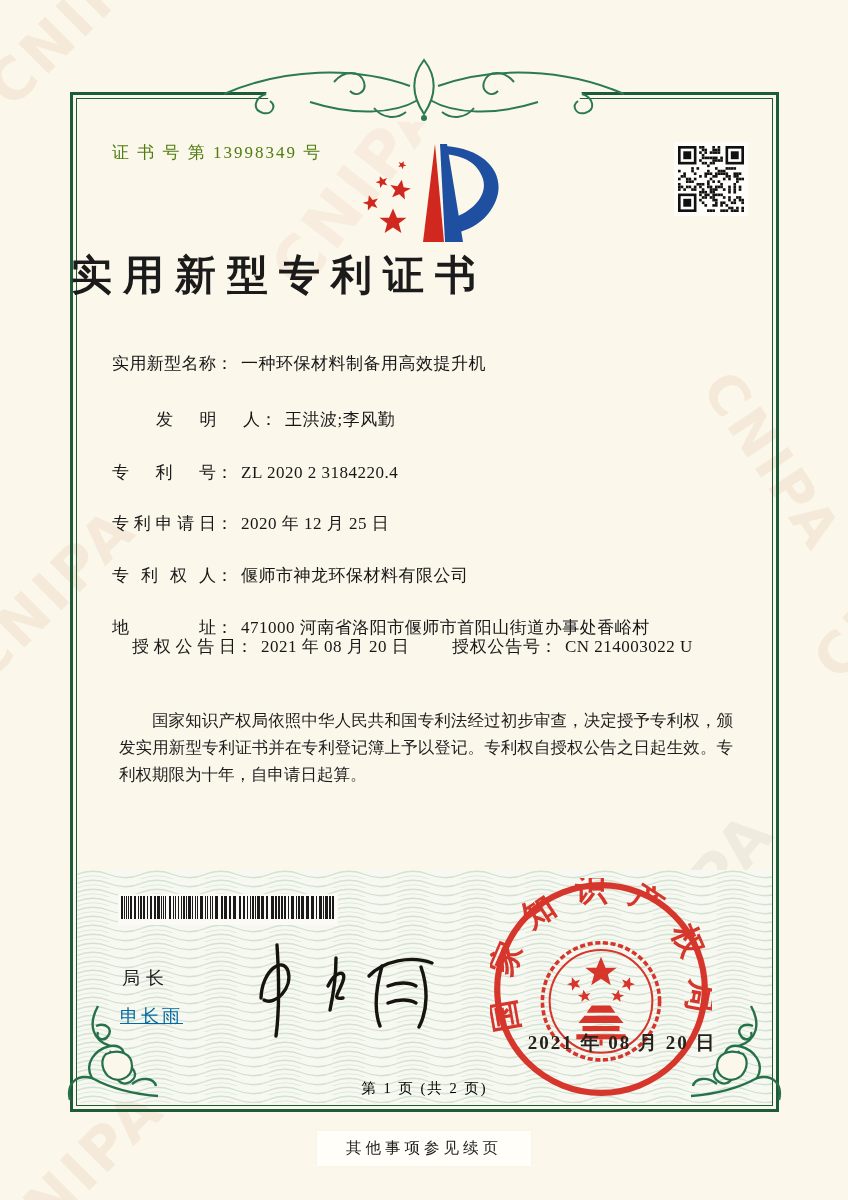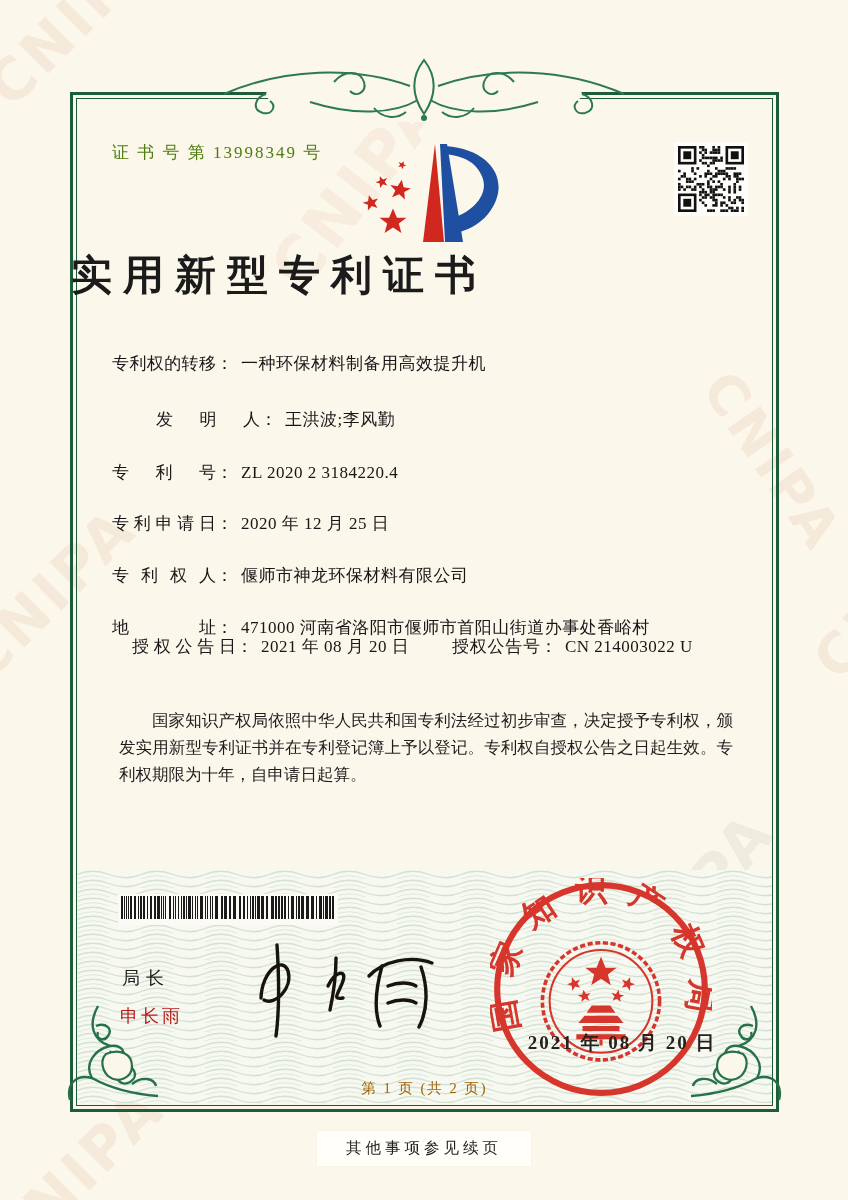--- a/index.html
+++ b/index.html
@@ -16,25 +16,25 @@
   .field-label{display:inline-block;width:104px;text-align:justify;text-align-last:justify;vertical-align:top;}
   .field-colon{display:inline-block;margin-right:8px;}
   .field-value{letter-spacing:0.5px;}
   .field-pair2{position:absolute;left:320px;top:0;white-space:nowrap;}
   .field-pair2 .field-label{width:88px;}
   .body-text{position:absolute;left:111px;top:699px;width:630px;font-size:16.5px;line-height:27px;color:#1d1d1d;text-align:justify;}
   .body-text p{margin:8px;text-indent:2em;}
   .waveband{position:absolute;left:77px;top:870px;width:695px;height:233px;}
   .barcode-wrap{position:absolute;left:118px;top:894px;background:#fbfaf4;padding:2px 3px;}
   .sig-title{position:absolute;left:122px;top:966px;font-size:18px;color:#1c1c1c;letter-spacing:6px;}
-  .sig-name{position:absolute;left:120px;top:1004px;font-size:18px;color:#b91c1c;letter-spacing:3px;}
+  .sig-name{position:absolute;left:120px;top:1004px;font-size:18px;color:#0369a1;letter-spacing:3px;text-decoration:underline;}
   .signature{position:absolute;left:233px;top:938px;}
   .seal{position:absolute;left:490px;top:878px;width:222px;height:222px;opacity:0.93;}
   .seal-date{position:absolute;left:512px;top:1030px;width:220px;text-align:center;font-size:19px;color:#26211c;letter-spacing:2px;font-weight:bold;}
-  .page-info{position:absolute;left:71px;top:1079px;width:707px;text-align:center;font-size:14.5px;color:#a16207;letter-spacing:2px;}
+  .page-info{position:absolute;left:71px;top:1079px;width:707px;text-align:center;font-size:14.5px;color:#000000;letter-spacing:2px;}
   .continuation{position:absolute;left:50%;transform:translateX(-50%);top:1131px;background:#fffef9;padding:7px 29px;font-size:15.5px;color:#1d1d1d;letter-spacing:4px;box-shadow:0 0 4px rgba(0,0,0,0.03);}
   .corner-orn{position:absolute;}
 </style>
 </head>
 <body>
 
 <div class="page">
 
   <span class="wm" style="left:-34px;top:-14px;font-size:58px;transform:rotate(-45deg);">CNIPA</span>
   <span class="wm" style="left:240px;top:150px;font-size:64px;transform:rotate(-52deg);color:rgba(205,150,110,0.10);">CNIPA</span>
@@ -306,21 +306,21 @@
         <rect x="52.800000000000004" y="5.28" width="7.92" height="7.92" fill="#111"></rect>
         <rect x="0" y="47.52" width="18.48" height="18.48" fill="#111"></rect>
         <rect x="2.64" y="50.160000000000004" width="13.200000000000001" height="13.200000000000001" fill="#fff"></rect>
         <rect x="5.28" y="52.800000000000004" width="7.92" height="7.92" fill="#111"></rect>
       </svg>
     </div>
 
   <div class="title">实用新型专利证书</div>
 
   <div class="field-row" style="top:352px;">
-    <span class="field-label">专利权的转移</span><span class="field-colon">：</span><span class="field-value">一种环保材料制备用高效提升机</span>
+    <span class="field-label">实用新型名称</span><span class="field-colon">：</span><span class="field-value">一种环保材料制备用高效提升机</span>
   </div>
   <div class="field-row" style="top:408px;margin-left:44px;">
     <span class="field-label">发明人</span><span class="field-colon">：</span><span class="field-value">王洪波;李风勤</span>
   </div>
   <div class="field-row" style="top:461px;">
     <span class="field-label">专利号</span><span class="field-colon">：</span><span class="field-value">ZL 2020 2 3184220.4</span>
   </div>
   <div class="field-row" style="top:512px;">
     <span class="field-label">专利申请日</span><span class="field-colon">：</span><span class="field-value">2020 年 12 月 25 日</span>
   </div>

